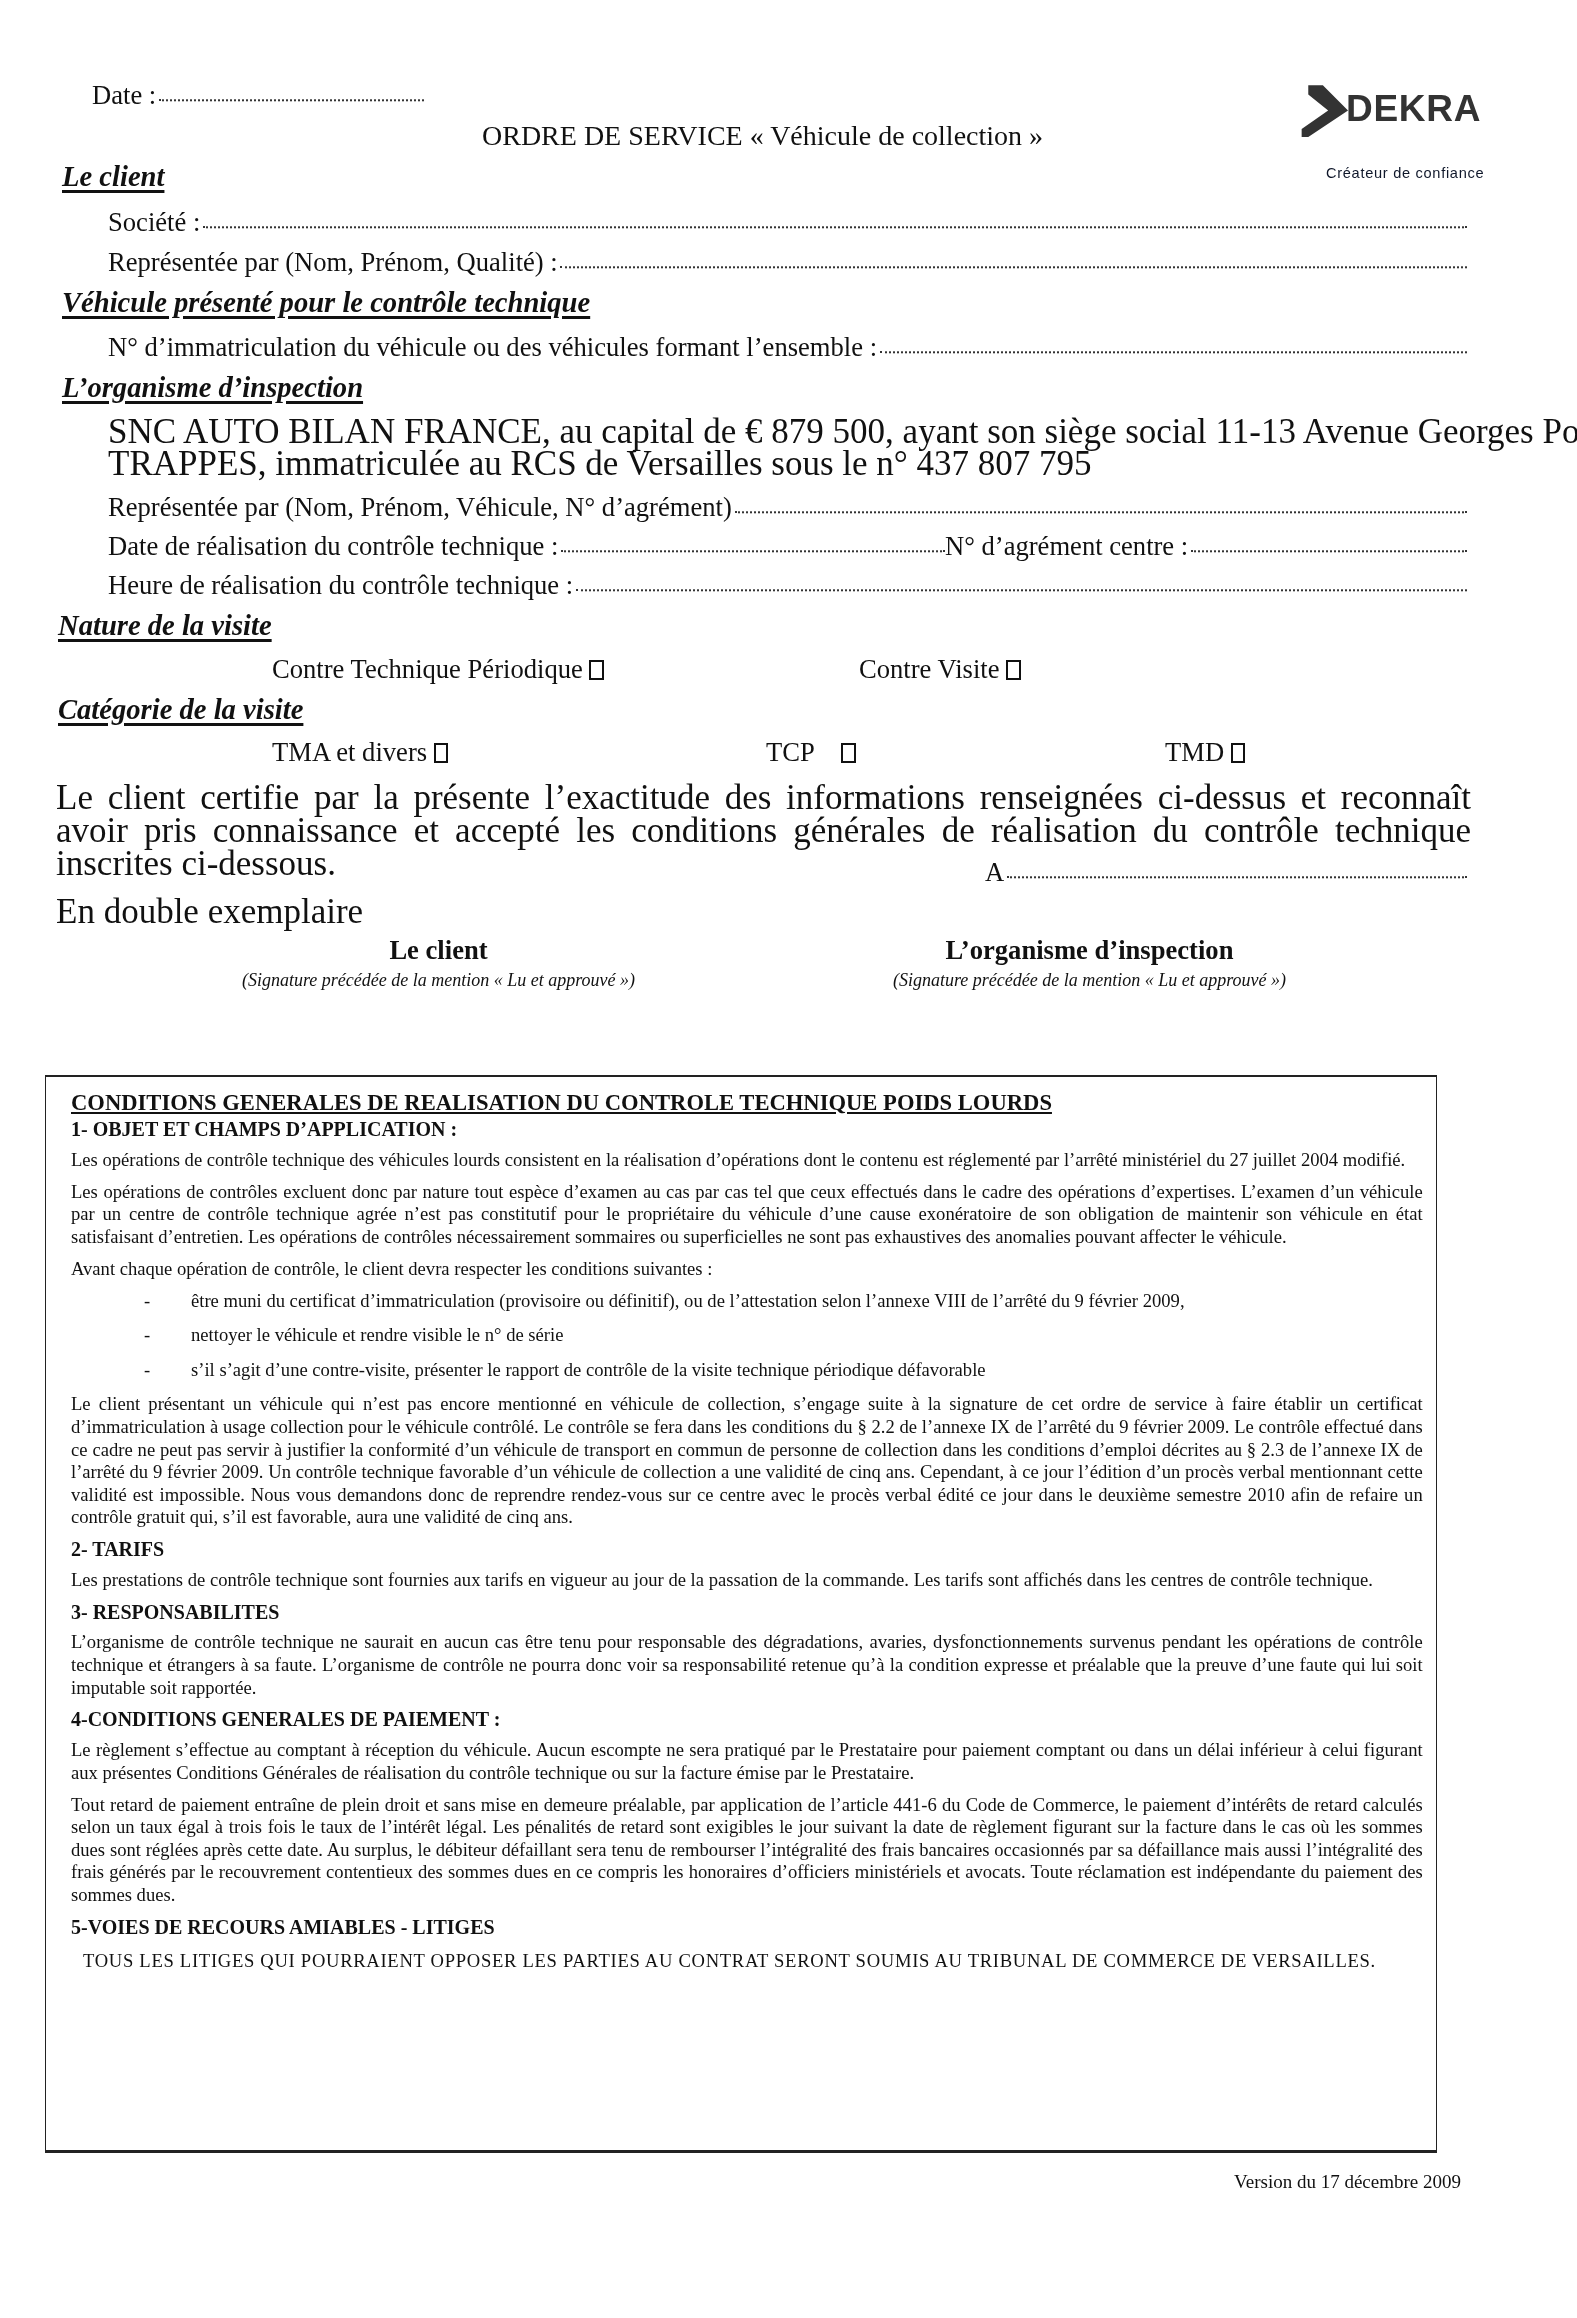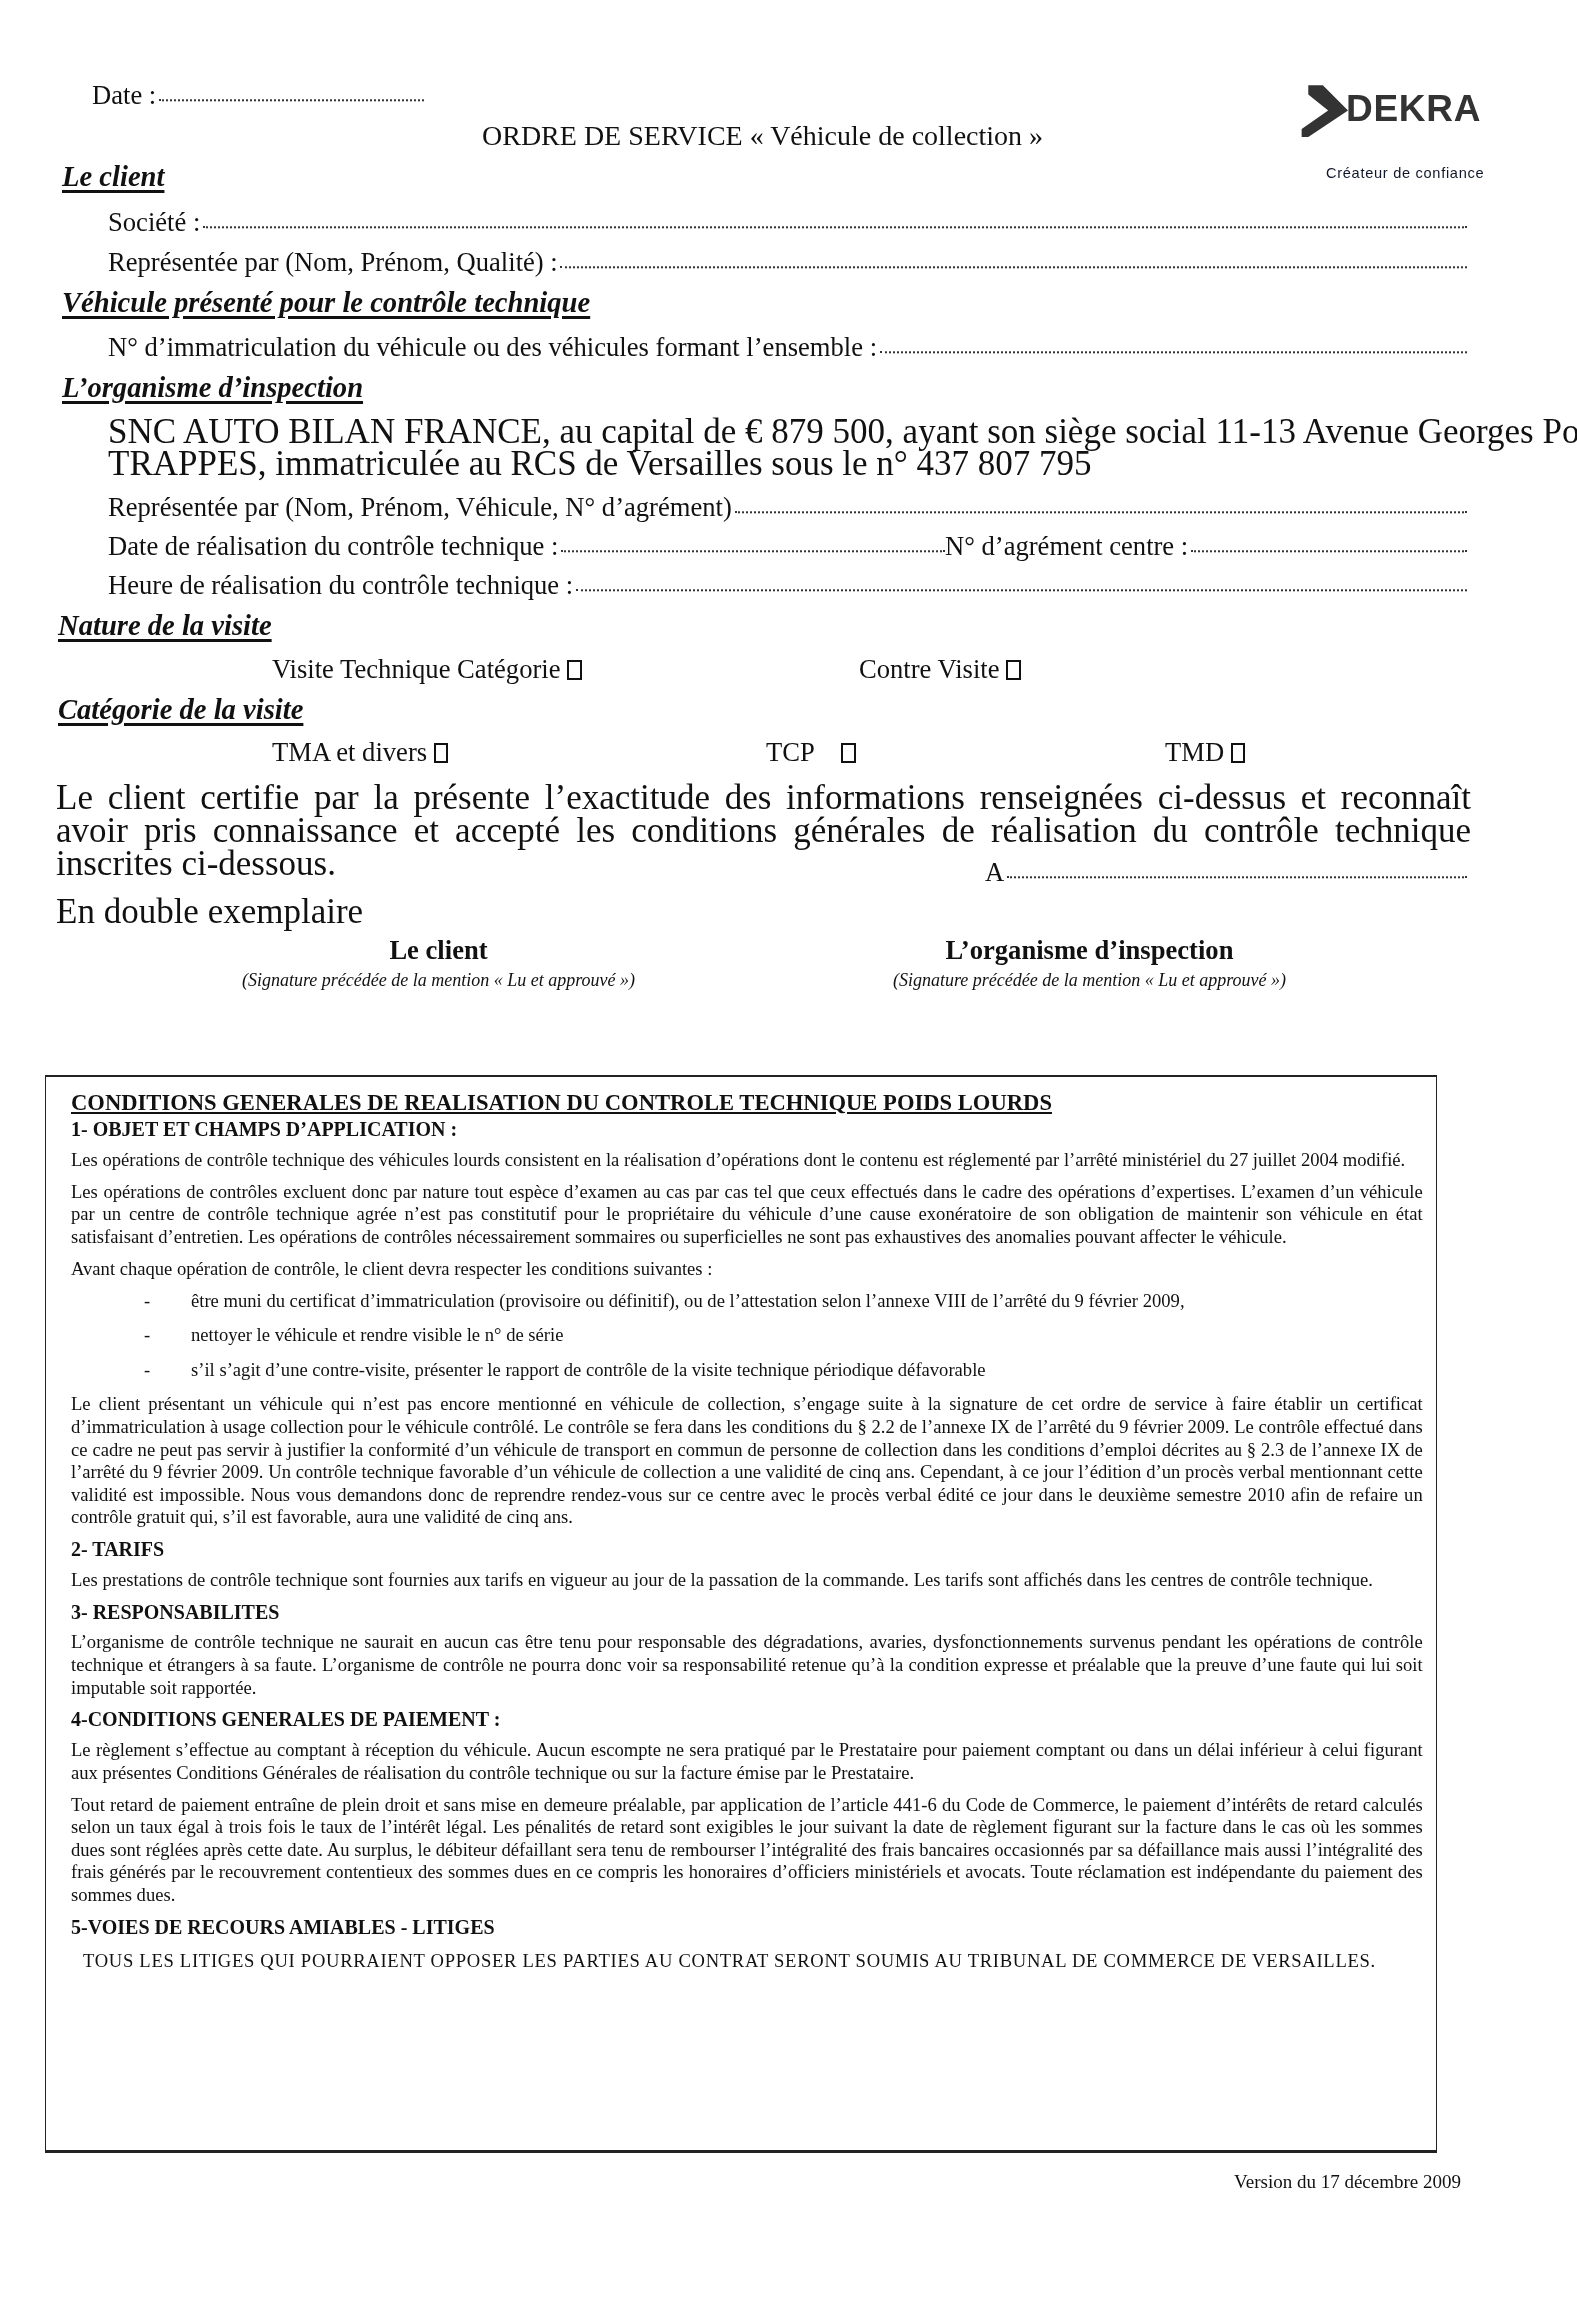--- a/index.html
+++ b/index.html
@@ -100,21 +100,21 @@
   <span>N° d’agrément centre :</span>
   <span class="dots"></span>
 </div>
 <div class="field" style="left:108px; top:570px; width:1359px;">
   <span>Heure de réalisation du contrôle technique :</span>
   <span class="dots"></span>
 </div>
 
 <div class="section-head" style="left:58px; top:610px;">Nature de la visite</div>
 <div class="opt" style="left:272px; top:654px;">
-  <span>Visite Technique Catégorie</span>
+  <span>Contre Technique Périodique</span>
   <span class="box"></span>
 </div>
 <div class="opt" style="left:859px; top:654px;">
   <span>Contre Visite</span>
   <span class="box"></span>
 </div>
 
 <div class="section-head" style="left:58px; top:694px;">Catégorie de la visite</div>
 <div class="opt" style="left:272px; top:737px;">
   <span>TMA et divers</span>

